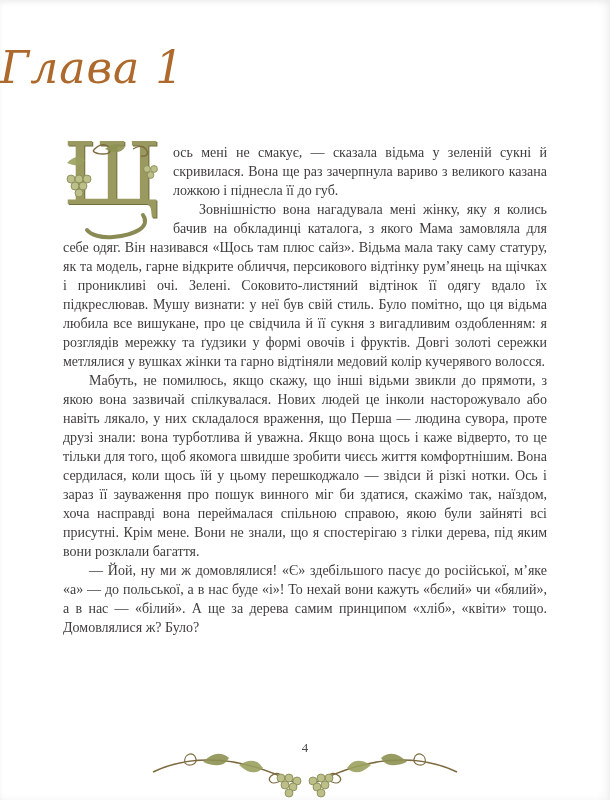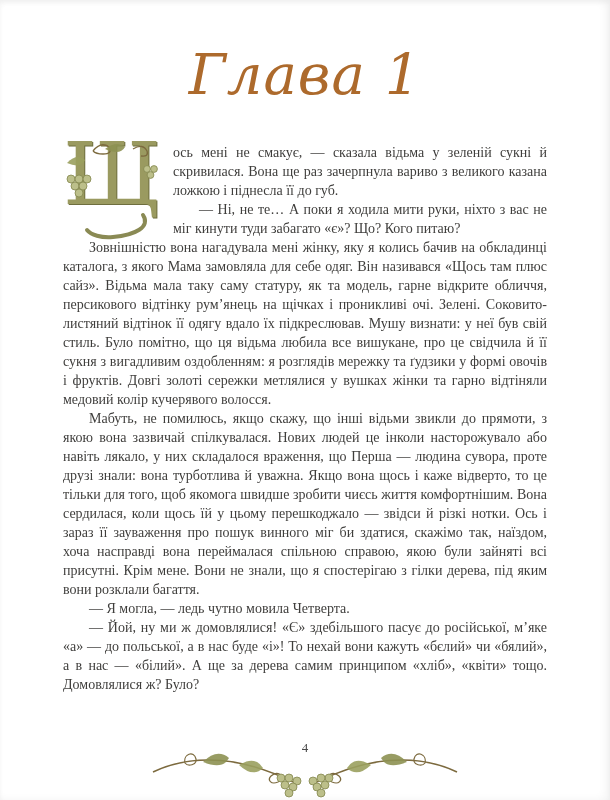--- a/index.html
+++ b/index.html
@@ -6,24 +6,23 @@
   .page {
     position: relative;
     width: 610px; height: 800px;
     background: #ffffff;
     overflow: hidden;
     font-family: "Liberation Serif", serif;
     box-shadow: inset -4px 0 8px rgba(0,0,0,0.05), inset 0 3px 5px rgba(0,0,0,0.04);
   }
   .chapter-title {
     position: absolute; top: 42px; left: 0; right: 0;
-    text-align: center;
     font-family: "DejaVu Serif", serif;
     font-style: italic;
-    font-size: 56px;
+    font-size: 44px;
     letter-spacing: 1px;
     color: #ad6a2c;
   }
   .body-text {
     position: absolute; top: 143px; left: 63px; right: 63px;
     font-size: 14px; line-height: 19px;
     color: #3f3e3c;
     text-align: justify;
   }
   .para { margin: 0; text-indent: 26px; }
@@ -87,27 +86,25 @@
             <circle cx="84" cy="24" r="3.4"></circle>
               <circle cx="91" cy="24" r="3.4"></circle>
             <circle cx="87.5" cy="30" r="3.4"></circle>
           </g>
 
           <path d="M80 70 C88 82 72 90 50 92 C38 93 28 90 24 85" fill="none" stroke="#8a8a54" stroke-width="4" stroke-linecap="round"></path>
         </svg>
       </span><span>ось мені не смакує, — сказала відьма у зеленій сукні й скривилася. Вона ще раз зачерпнула вариво з великого казана ложкою і піднесла її до губ.</span>
     </p>
 
-    <p class="para"><span>— Ні, не те… А поки я ходила мити руки, ніхто з вас не міг кинути туди забагато «є»? Що? Кого питаю?</span></p>
 
     <p class="para"><span>Зовнішністю вона нагадувала мені жінку, яку я колись бачив на обкладинці каталога, з якого Мама замовляла для себе одяг. Він називався «Щось там плюс сайз». Відьма мала таку саму статуру, як та модель, гарне відкрите обличчя, персикового відтінку рум’янець на щічках і проникливі очі. Зелені. Соковито-листяний відтінок її одягу вдало їх підкреслював. Мушу визнати: у неї був свій стиль. Було помітно, що ця відьма любила все вишукане, про це свідчила й її сукня з вигадливим оздобленням: я розглядів мережку та ґудзики у формі овочів і фруктів. Довгі золоті сережки метлялися у вушках жінки та гарно відтіняли медовий колір кучерявого волосся.</span></p>
 
     <p class="para"><span>Мабуть, не помилюсь, якщо скажу, що інші відьми звикли до прямоти, з якою вона зазвичай спілкувалася. Нових людей це інколи насторожувало або навіть лякало, у них складалося враження, що Перша — людина сувора, проте друзі знали: вона турботлива й уважна. Якщо вона щось і каже відверто, то це тільки для того, щоб якомога швидше зробити чиєсь життя комфортнішим. Вона сердилася, коли щось їй у цьому перешкоджало — звідси й різкі нотки. Ось і зараз її зауваження про пошук винного міг би здатися, скажімо так, наїздом, хоча насправді вона переймалася спільною справою, якою були зайняті всі присутні. Крім мене. Вони не знали, що я спостерігаю з гілки дерева, під яким вони розклали багаття.</span></p>
 
-    <p class="para"><span>— Я могла, — ледь чутно мовила Четверта.</span></p>
 
     <p class="para"><span>— Йой, ну ми ж домовлялися! «Є» здебільшого пасує до російської, м’яке «а» — до польської, а в нас буде «і»! То нехай вони кажуть «бєлий» чи «бялий», а в нас — «білий». А ще за дерева самим принципом «хліб», «квіти» тощо. Домовлялися ж? Було?</span></p>
 
   </div>
 
   <div class="footer-number">4</div>
 
   <svg class="footer-ornament" width="320" height="48" viewBox="0 0 320 48">
 
     <g>

